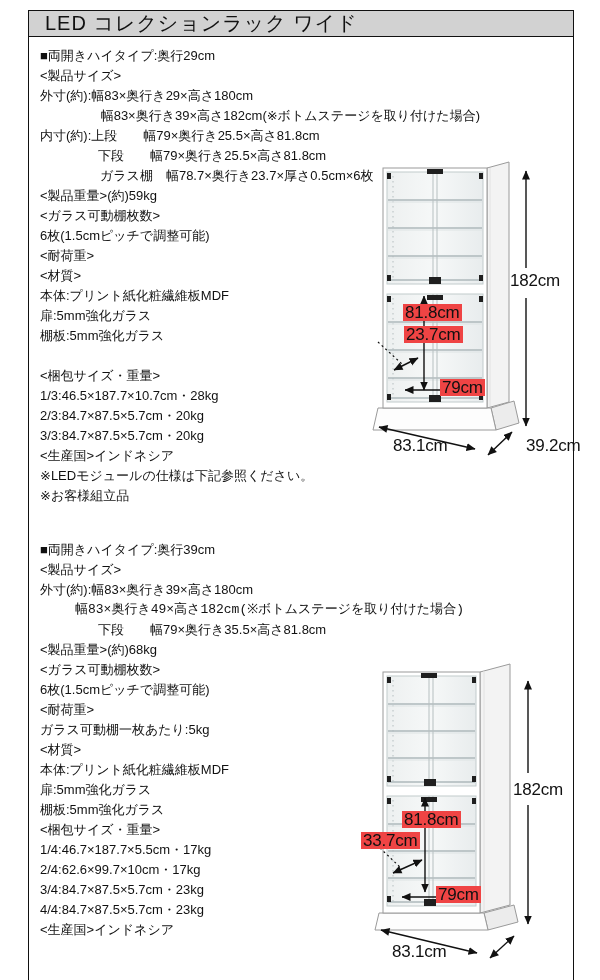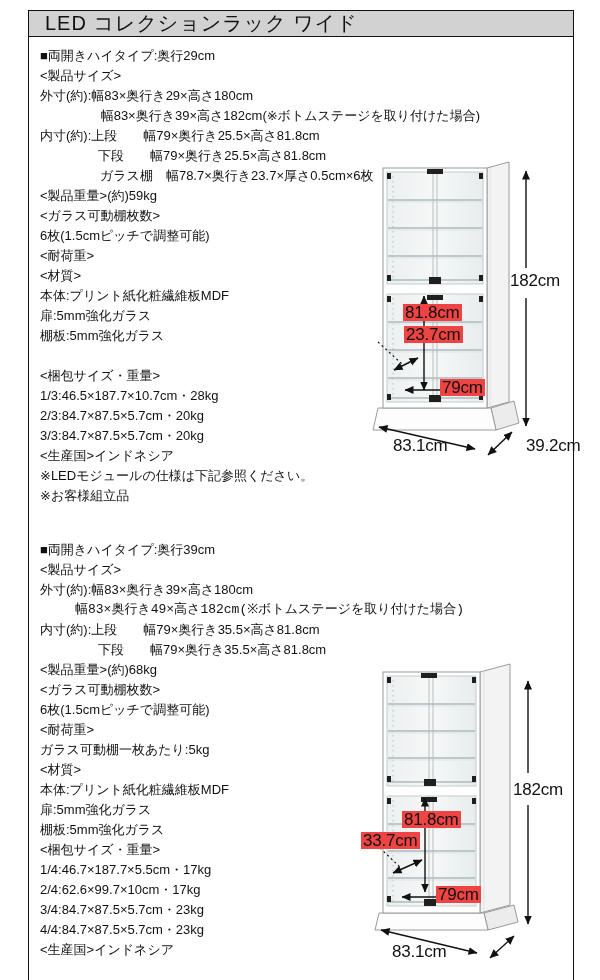--- a/index.html
+++ b/index.html
@@ -68,21 +68,20 @@
       <div class="spec-line">3/3:84.7×87.5×5.7cm・20kg</div>
       <div class="spec-line">&lt;生産国&gt;インドネシア</div>
       <div class="spec-line">※LEDモジュールの仕様は下記参照ください。</div>
       <div class="spec-line">※お客様組立品</div>
     </div>
   <div id="spec2" class="spec-block">
       <div class="spec-line">■両開きハイタイプ:奥行39cm</div>
       <div class="spec-line">&lt;製品サイズ&gt;</div>
       <div class="spec-line">外寸(約):幅83×奥行き39×高さ180cm</div>
       <div class="spec-line" style="padding-left: 35px; font-family: Liberation Mono, monospace;">幅83×奥行き49×高さ182cm(※ボトムステージを取り付けた場合)</div>
-      <div class="spec-line">内寸(約):上段　　幅79×奥行き35.5×高さ81.8cm</div>
       <div class="spec-line" style="padding-left: 58px;">下段　　幅79×奥行き35.5×高さ81.8cm</div>
       <div class="spec-line">&lt;製品重量&gt;(約)68kg</div>
       <div class="spec-line">&lt;ガラス可動棚枚数&gt;</div>
       <div class="spec-line">6枚(1.5cmピッチで調整可能)</div>
       <div class="spec-line">&lt;耐荷重&gt;</div>
       <div class="spec-line">ガラス可動棚一枚あたり:5kg</div>
       <div class="spec-line">&lt;材質&gt;</div>
       <div class="spec-line">本体:プリント紙化粧繊維板MDF</div>
       <div class="spec-line">扉:5mm強化ガラス</div>
       <div class="spec-line">棚板:5mm強化ガラス</div>

